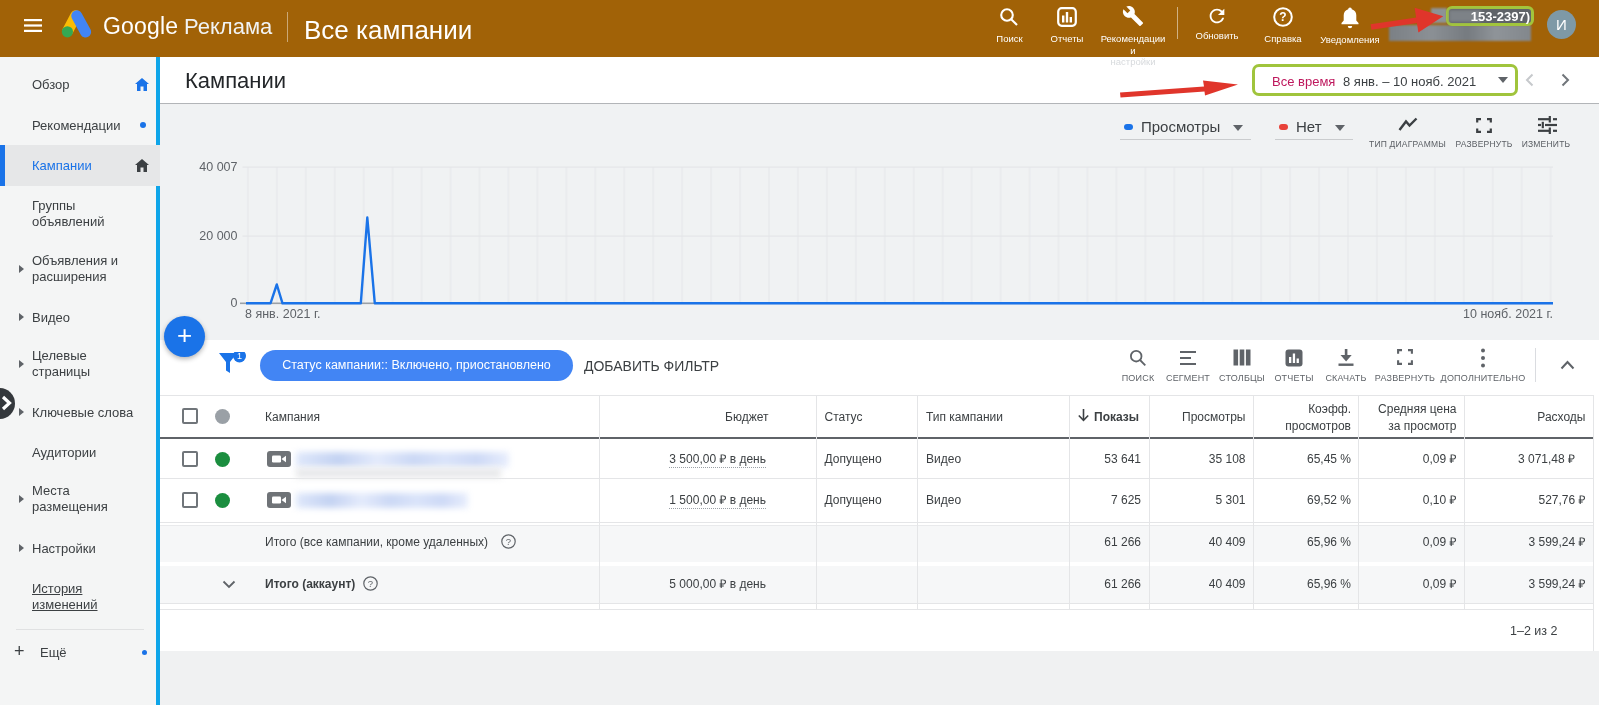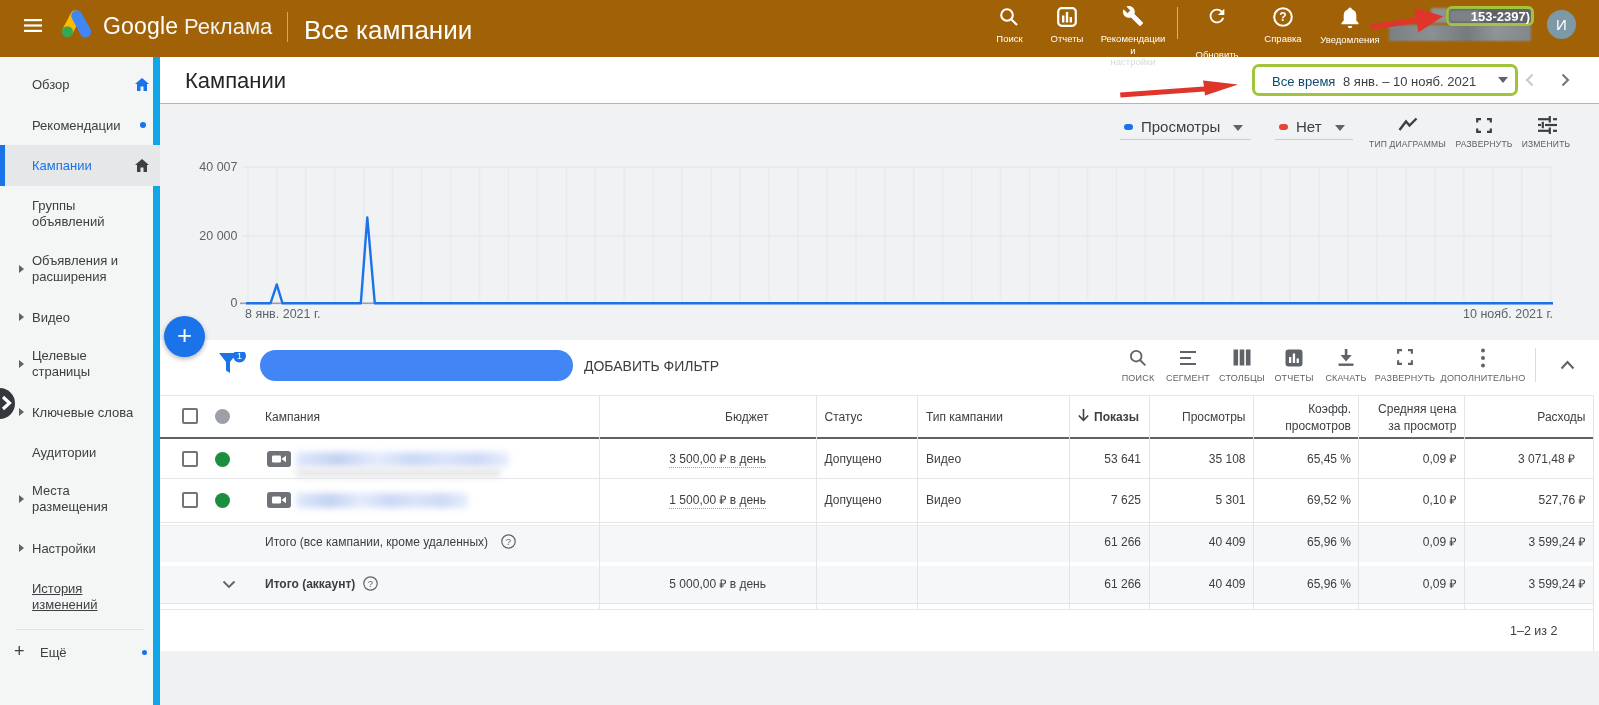--- a/index.html
+++ b/index.html
@@ -7,21 +7,21 @@
   body { font-family:"Liberation Sans", sans-serif; background:#f0f1f2; }
   .app { position:relative; width:1599px; height:705px; }
   .abs { position:absolute; }
 
   
   .topbar { position:absolute; left:0; top:0; width:1599px; height:57px; background:#a16207; z-index:20; }
   .tb-title { position:absolute; color:#fff; }
   .tb-label { position:absolute; color:#fff; font-size:9.5px; text-align:center; white-space:nowrap; }
 
   
-  .sidebar { position:absolute; left:0; top:57px; width:160px; height:648px; background:#f4f5f5; border-right:7px solid #0ea5e9; z-index:5; }
+  .sidebar { position:absolute; left:0; top:57px; width:160px; height:648px; background:#f4f5f5; border-right:4px solid #0ea5e9; z-index:5; }
   .nav-item { position:absolute; left:32px; font-size:13px; color:#3c4043; line-height:16px; }
   .nav-arrow { position:absolute; left:19px; width:0; height:0; border-left:5px solid #5f6368; border-top:4px solid transparent; border-bottom:4px solid transparent; }
   .nav-sel { position:absolute; left:0; top:88px; width:160px; height:41px; background:#e6e7e8; }
   .nav-selbar { position:absolute; left:0; top:88px; width:5px; height:41px; background:#1a73e8; }
   .bluedot { position:absolute; width:6px; height:6px; border-radius:50%; background:#1a73e8; }
 
   
   .titlebar { position:absolute; left:160px; top:57px; width:1439px; height:47px; background:#fff; border-bottom:1.5px solid #b2b5b8; z-index:6; }
   .chartsec { position:absolute; left:160px; top:105px; width:1439px; height:235px; background:#f0f2f3; }
   .card { position:absolute; left:160px; top:340px; width:1439px; height:311px; background:#fff; }
@@ -127,21 +127,21 @@
           <line x1="11.8" y1="11.5" x2="11.8" y2="18"></line>
         </g>
       </svg>
       <div class="ctrl-label" style="left:1386px; top:33.5px;">ИЗМЕНИТЬ</div>
     </div>
 
   <div class="titlebar"></div>
   <div class="abs" style="left:185px; top:68px; font-size:22px; color:#232629; z-index:7;">Кампании</div>
 
   <div class="abs" style="left:1252px; top:64px; width:266px; height:32px; border:3px solid #a0c43c; border-radius:7px; z-index:8;"></div>
-  <div class="abs" style="left:1272px; top:73.5px; font-size:13px; color:#0c4a6e; z-index:8;">Все время</div>
+  <div class="abs" style="left:1272px; top:73.5px; font-size:13px; color:#be185d; z-index:8;">Все время</div>
   <div class="abs" style="left:1343px; top:73.5px; font-size:13px; color:#3c4043; z-index:8;">8 янв. – 10 нояб. 2021</div>
   <div class="abs" style="left:1498px; top:77px; width:0; height:0; border-top:6px solid #5f6368; border-left:5.5px solid transparent; border-right:5.5px solid transparent; z-index:8;"></div>
   <svg class="abs" style="left:1522px; top:72px; z-index:8;" width="16" height="16" viewBox="0 0 16 16">
       <path d="M10.5 2.5 L5 8 L10.5 13.5" stroke="#c6c9cc" stroke-width="2" fill="none"></path>
     </svg>
   <svg class="abs" style="left:1557px; top:72px; z-index:8;" width="16" height="16" viewBox="0 0 16 16">
       <path d="M5.5 2.5 L11 8 L5.5 13.5" stroke="#70757a" stroke-width="2" fill="none"></path>
     </svg>
 
   <svg class="abs" style="left:1115px; top:75px; z-index:9;" width="130" height="28" viewBox="0 0 130 28">
@@ -153,20 +153,21 @@
   <div class="abs" style="left:164px; top:316px; width:41px; height:41px; border-radius:50%; background:#1a73e8; box-shadow:0 2px 5px rgba(0,0,0,0.3); z-index:9;"></div>
   <div class="abs" style="left:164px; top:316px; width:41px; height:41px; text-align:center; line-height:39px; font-size:26px; color:#fff; z-index:9; font-weight:400;">+</div>
 
   <svg class="abs" style="left:218px; top:352px; z-index:7;" width="30" height="26" viewBox="0 0 30 26">
     <path d="M1,1 L19,1 L12,10 L12,21 L8,18.5 L8,10 Z" fill="#1a73e8"></path>
     <circle cx="21.5" cy="4" r="6.5" fill="#1a73e8"></circle>
     <text x="21.5" y="7" font-size="9" fill="#fff" text-anchor="middle" font-family="Liberation Sans">1</text>
   </svg>
 
   <div class="abs" style="left:260px; top:350px; width:313px; height:31px; border-radius:16px; background:#4285f4; z-index:7;"></div>
+  <div class="abs" style="left:260px; top:350px; width:313px; height:31px; line-height:31px; text-align:center; font-size:12.5px; color:#fff; z-index:7;">Статус кампании:: Включено, приостановлено</div>
   <div class="abs" style="left:584px; top:358px; font-size:14px; color:#3c4043; letter-spacing:0px; z-index:7;">ДОБАВИТЬ ФИЛЬТР</div>
 
   <svg class="abs" style="left:1129px; top:349px; z-index:7;" width="18" height="18" viewBox="0 0 18 18">
       <circle cx="7.2" cy="7.2" r="5.3" stroke="#5f6368" stroke-width="1.8" fill="none"></circle>
       <line x1="11" y1="11" x2="16.3" y2="16.3" stroke="#5f6368" stroke-width="1.8"></line>
     </svg>
     <div class="tool-label" style="left:1138px; top:373px; z-index:7;">ПОИСК</div>
     <svg class="abs" style="left:1179px; top:350px; z-index:7;" width="18" height="16" viewBox="0 0 18 16">
       <g stroke="#5f6368" stroke-width="2">
         <line x1="1" y1="2" x2="17" y2="2"></line>
@@ -337,21 +338,21 @@
       <svg class="abs" style="left:1122px; top:5px;" width="22" height="22" viewBox="0 0 24 24">
         <path d="M22.7 19l-9.1-9.1c.9-2.3.4-5-1.5-6.9-2-2-5-2.4-7.4-1.3L9 6 6 9 1.6 4.7C.4 7.1.9 10.1 2.9 12.1c1.9 1.9 4.6 2.4 6.9 1.5l9.1 9.1c.4.4 1 .4 1.4 0l2.3-2.3c.5-.4.5-1.1.1-1.4z" fill="#fff"></path>
       </svg>
       <div class="tb-label" style="left:1133px; top:33px; transform:translateX(-50%);">Рекомендации</div>
       <div class="tb-label" style="left:1133px; top:45px; transform:translateX(-50%);">и</div>
       <div class="tb-label" style="left:1133px; top:56px; transform:translateX(-50%); color:#d7dadd; z-index:30;">настройки</div>
       <div class="abs" style="left:1177px; top:7px; width:1px; height:32px; background:rgba(255,255,255,0.5);"></div>
       <svg class="abs" style="left:1206px; top:5px;" width="22" height="22" viewBox="0 0 24 24">
         <path d="M17.65 6.35C16.2 4.9 14.2 4 12 4c-4.42 0-7.99 3.58-8 8s3.57 8 8 8c3.73 0 6.84-2.55 7.73-6h-2.08c-.82 2.33-3.04 4-5.65 4-3.31 0-6-2.69-6-6s2.69-6 6-6c1.66 0 3.14.69 4.22 1.78L13 11h7V4l-2.35 2.35z" fill="#fff"></path>
       </svg>
-      <div class="tb-label" style="left:1217px; top:49px; transform:translateX(-50%);">Обновить</div>
+      <div class="tb-label" style="left:1217px; top:30px; transform:translateX(-50%);">Обновить</div>
       <svg class="abs" style="left:1273px; top:7px;" width="20" height="20" viewBox="0 0 20 20">
         <circle cx="10" cy="10" r="8.8" stroke="#fff" stroke-width="2" fill="none"></circle>
         <text x="10" y="14.2" text-anchor="middle" font-size="12" font-weight="bold" fill="#fff" font-family="Liberation Sans">?</text>
       </svg>
       <div class="tb-label" style="left:1283px; top:33px; transform:translateX(-50%);">Справка</div>
       <svg class="abs" style="left:1340px; top:6px;" width="20" height="23" viewBox="0 0 20 23">
         <path d="M10,1.5 a1.8,1.8 0 0 1 1.8,1.8 a6.3,6.3 0 0 1 4.5,6 v5.2 l2.2,2.6 v1.2 H1.5 v-1.2 l2.2,-2.6 V9.3 a6.3,6.3 0 0 1 4.5,-6 A1.8,1.8 0 0 1 10,1.5 z" fill="#fff"></path>
         <path d="M7.8,20 a2.2,2.2 0 0 0 4.4,0 z" fill="#fff"></path>
       </svg>
       <div class="tb-label" style="left:1350px; top:34px; transform:translateX(-50%);">Уведомления</div>

